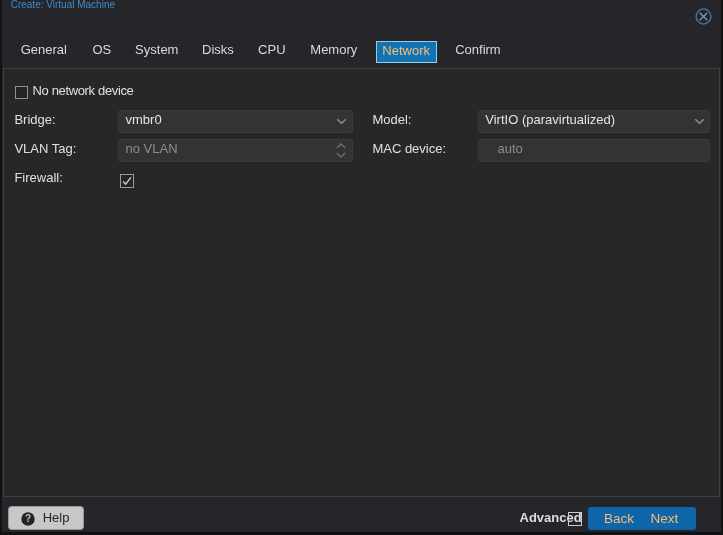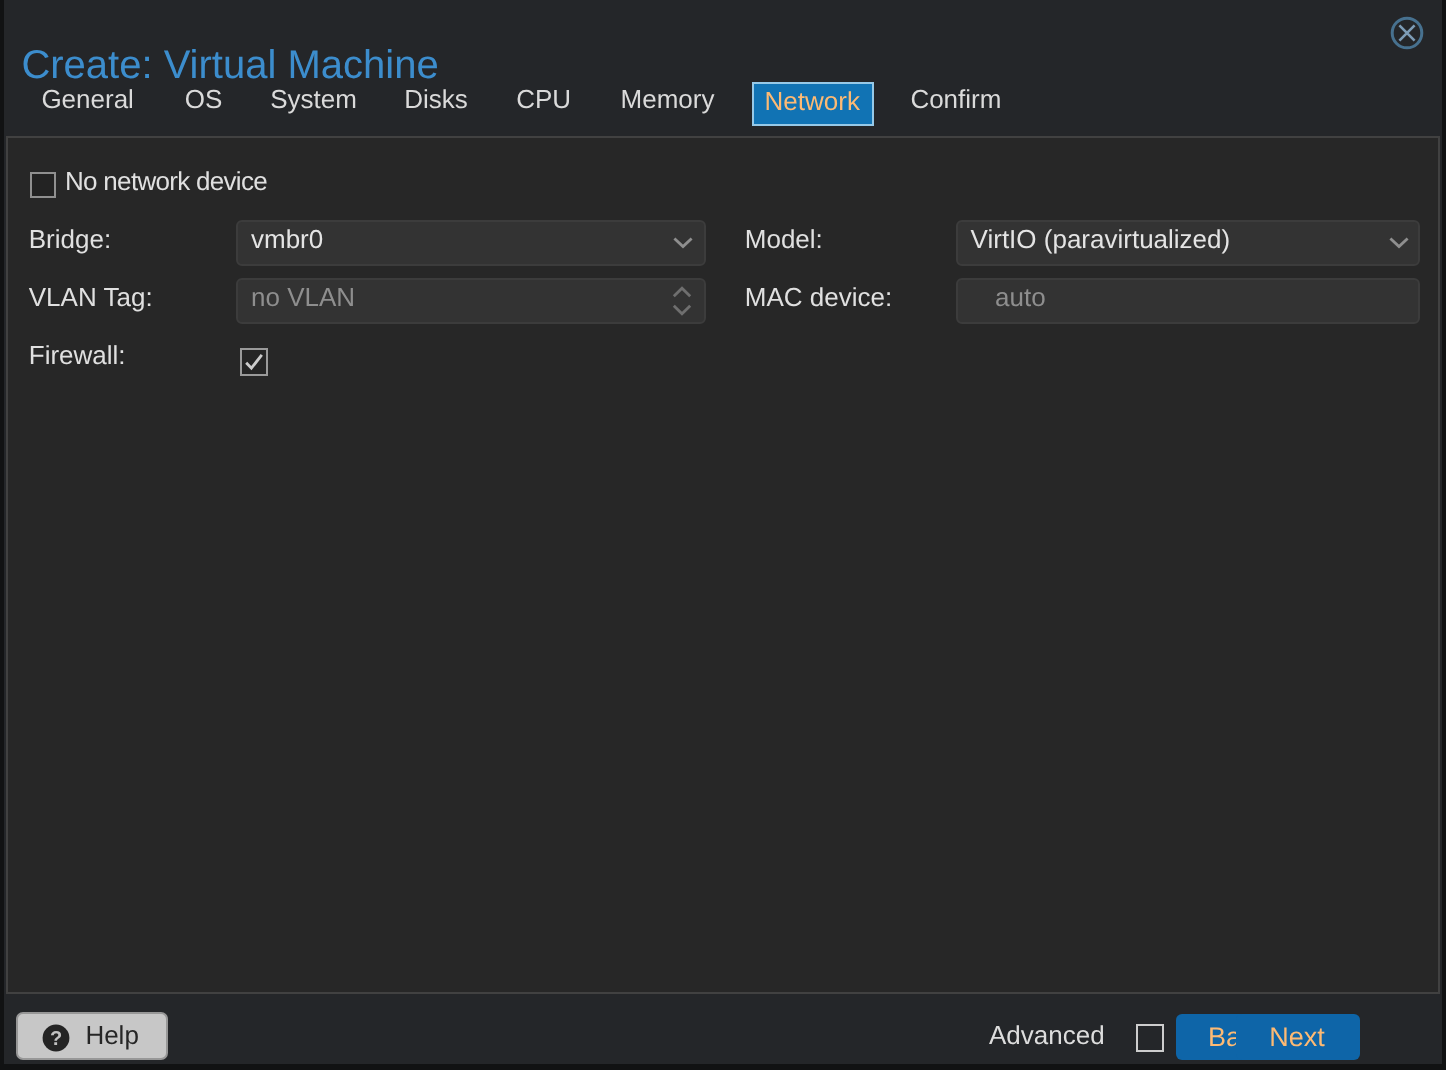--- a/index.html
+++ b/index.html
@@ -11,21 +11,21 @@
   .field{background:#333333;border:1px solid #3c3c3c;border-radius:3px;box-sizing:border-box;}
   .ftext{font-size:13px;line-height:1;color:#e4e4e4;white-space:pre;text-align:center;}
   .dis{color:#8e8e8e;}
   .btn{box-sizing:border-box;border-radius:3px;font-size:13.5px;text-align:center;color:#fdba74;background:#0e65a8;}
   .btxt{position:absolute;left:0;width:100%;text-align:center;top:4.5px;line-height:1;}
 </style>
 </head>
 <body>
 <div id="win">
 
-  <div class="abs" style="left:9.2px;top:23px;font-size:20px;color:#3c8dcd;line-height:1;">Create: Virtual Machine</div>
+  <div class="abs" style="left:9.2px;top:0;font-size:10px;color:#3c8dcd;line-height:1;">Create: Virtual Machine</div>
   <svg class="abs" style="left:692.9px;top:6.7px;" width="19" height="19" viewBox="0 0 19 19">
     <circle cx="9.5" cy="9.5" r="7.4" fill="none" stroke="#47718f" stroke-width="1.5"></circle>
     <path d="M5.7 5.7 L13.3 13.3 M13.3 5.7 L5.7 13.3" stroke="#7d9cb6" stroke-width="1.3" fill="none"></path>
   </svg>
 
   <div class="abs tab" style="left:19.2px;top:42.6px;">General</div>
   <div class="abs tab" style="left:90.9px;top:42.6px;">OS</div>
   <div class="abs tab" style="left:133.6px;top:42.6px;">System</div>
   <div class="abs tab" style="left:200.6px;top:42.6px;">Disks</div>
   <div class="abs tab" style="left:256.6px;top:42.6px;">CPU</div>
@@ -69,21 +69,21 @@
     <path d="M3.1 7.4 L5.7 10.1 L10.9 3.4" fill="none" stroke="#cccccc" stroke-width="1.4"></path>
   </svg>
 
   <div class="abs" style="left:6.7px;top:506.4px;width:75.9px;height:23.5px;background:#c7c7c7;border:1px solid #979797;border-radius:3.5px;box-sizing:border-box;">
     <svg class="abs" style="left:12px;top:4.2px;" width="14" height="14" viewBox="0 0 14 14">
       <circle cx="7" cy="7" r="6.7" fill="#242424"></circle>
       <text x="7" y="10.4" text-anchor="middle" font-size="10" font-weight="bold" fill="#c1c1c1" font-family="Liberation Sans, sans-serif">?</text>
     </svg>
     <span class="abs" style="left:33.5px;top:3.6px;font-size:13px;color:#262626;line-height:1;">Help</span>
   </div>
-  <div class="abs lbl" style="left:493px;top:510.7px;color:#dddddd;">Advanced</div>
+  <div class="abs lbl" style="left:518px;top:510.7px;color:#dddddd;font-weight:bold;">Advanced</div>
   <div class="abs" style="left:566.6px;top:512.3px;width:13.5px;height:13.5px;border:1px solid #cdcdcd;box-sizing:border-box;"></div>
   <div class="abs btn" style="left:586.5px;top:507px;width:62px;height:23px;">
       <span class="btxt">Back</span>
     </div>
-  <div class="abs btn" style="left:616px;top:507px;width:62px;height:23px;">
+  <div class="abs btn" style="left:632px;top:507px;width:62px;height:23px;">
       <span class="btxt">Next</span>
     </div>
 </div>
 
 </body></html>

